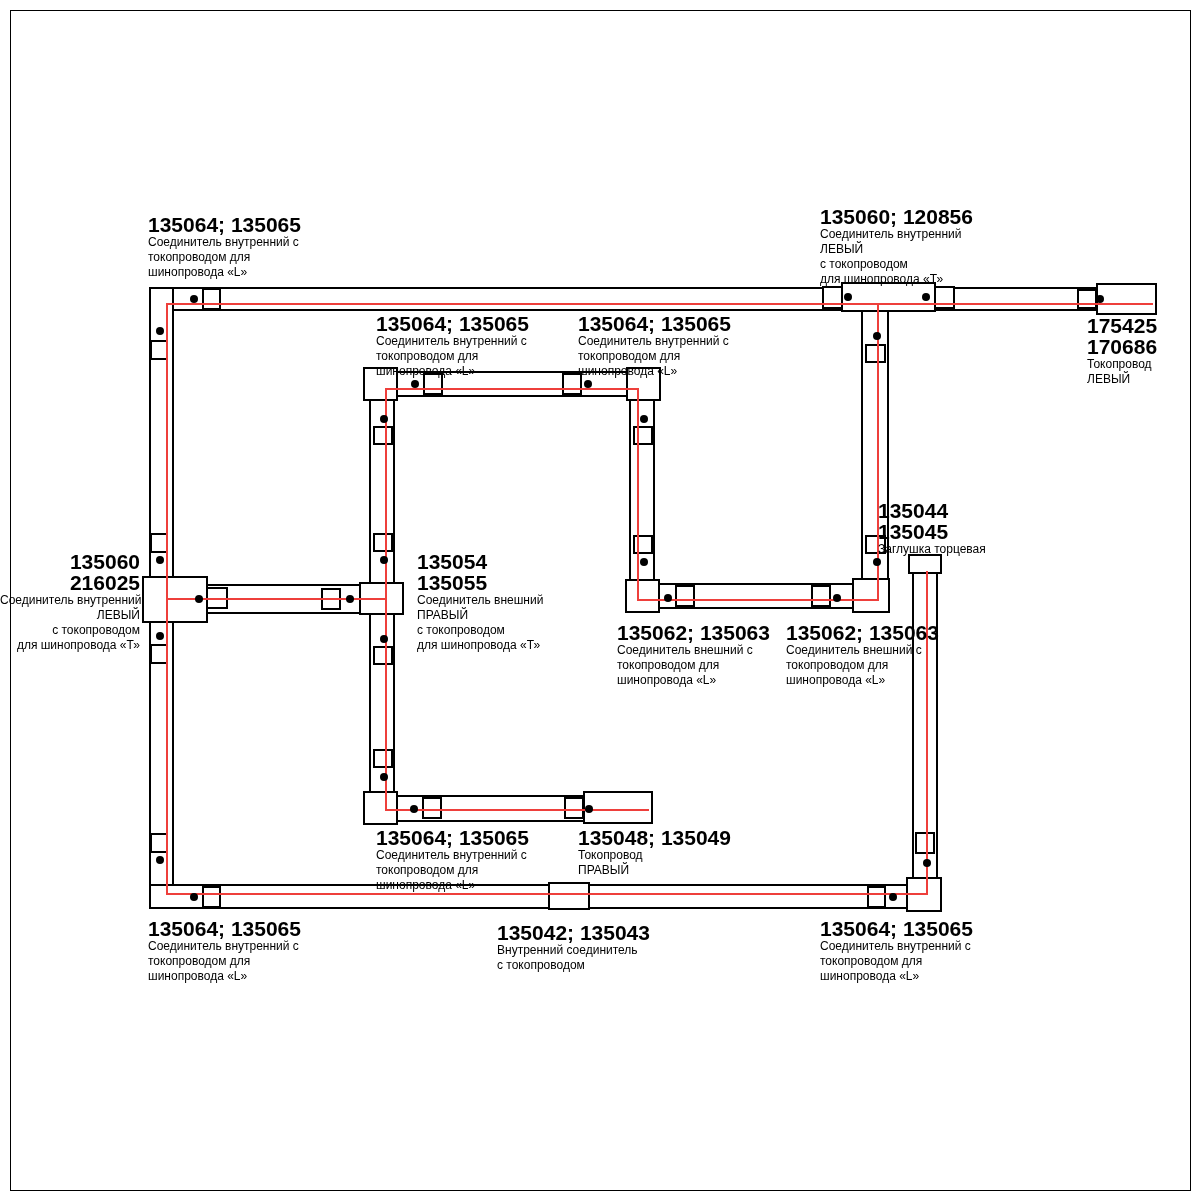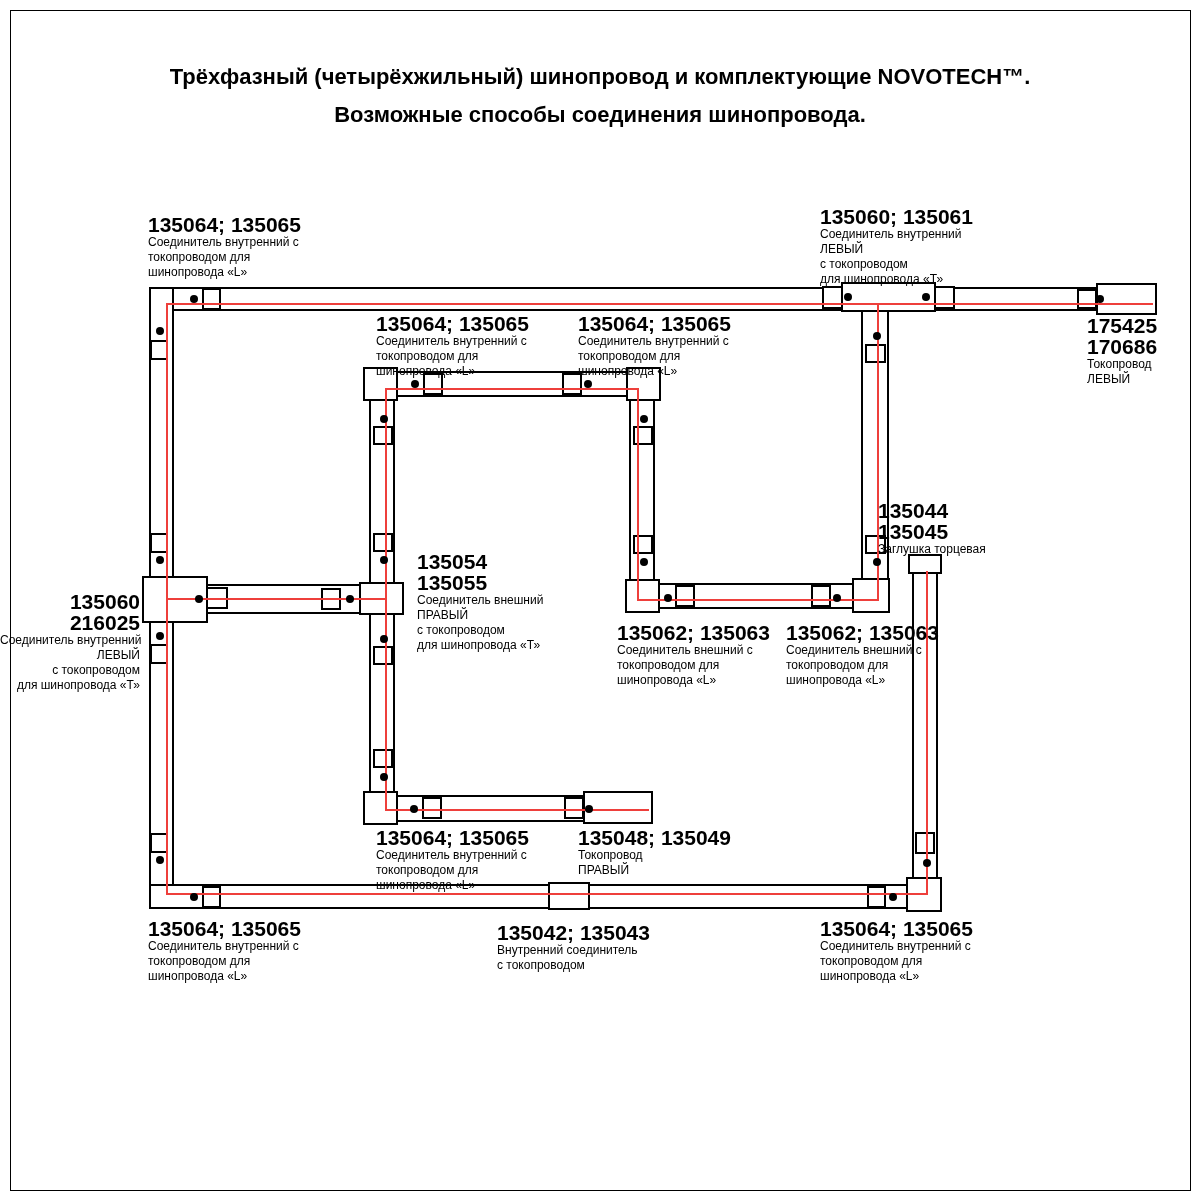--- a/index.html
+++ b/index.html
@@ -12,32 +12,28 @@
          font-size:22px;font-weight:bold;line-height:38px;color:#000;}
   svg{position:absolute;left:0;top:0;}
   .tk   {fill:#fff;stroke:var(--track);stroke-width:2;}
   .cbox {fill:#fff;stroke:var(--track);stroke-width:2;}
   .wire {fill:none;stroke:var(--wire);stroke-width:2;}
   .dot  {fill:var(--track);}
   .lbl{position:absolute;color:#000;white-space:nowrap;}
   .code{font-size:21px;font-weight:bold;line-height:21px;}
   .desc{font-size:12px;line-height:15px;}
   .b{font-weight:normal;}
-  .ra{text-align:right;margin-top:40px;}
+  .ra{text-align:right;}
 </style>
 </head>
 <body>
 
 <div id="page">
   <div id="frame"></div>
 
-  <div id="title">
-    <div>Трёхфазный (четырёхжильный) шинопровод и комплектующие NOVOTECH™.</div>
-    <div>Возможные способы соединения шинопровода.</div>
-  </div>
 
   <svg width="1200" height="1200" viewBox="0 0 1200 1200">
 
     <g>
       <rect class="tk" x="150" y="288" width="947" height="22"></rect>
       <rect class="tk" x="150" y="288" width="23" height="620"></rect>
       <rect class="tk" x="150" y="885" width="788" height="23"></rect>
       <rect class="tk" x="173" y="585" width="197" height="28"></rect>
       <rect class="tk" x="370" y="372" width="284" height="24"></rect>
       <rect class="tk" x="370" y="372" width="24" height="448"></rect>
@@ -138,21 +134,21 @@
   </svg>
 
   <div class="lbl" style="left:148px;top:214px">
     <div class="code">135064; 135065</div>
     <div class="desc">Соединитель внутренний с</div>
     <div class="desc">токопроводом для</div>
     <div class="desc">шинопровода «L»</div>
   </div>
 
   <div class="lbl" style="left:820px;top:206px">
-    <div class="code">135060; 135061</div>
+    <div class="code">135060; 120856</div>
     <div class="desc">Соединитель внутренний</div>
     <div class="desc b">ЛЕВЫЙ</div>
     <div class="desc">с токопроводом</div>
     <div class="desc">для шинопровода «Т»</div>
   </div>
 
   <div class="lbl" style="left:376px;top:313px">
     <div class="code">135064; 135065</div>
     <div class="desc">Соединитель внутренний с</div>
     <div class="desc">токопроводом для</div>

